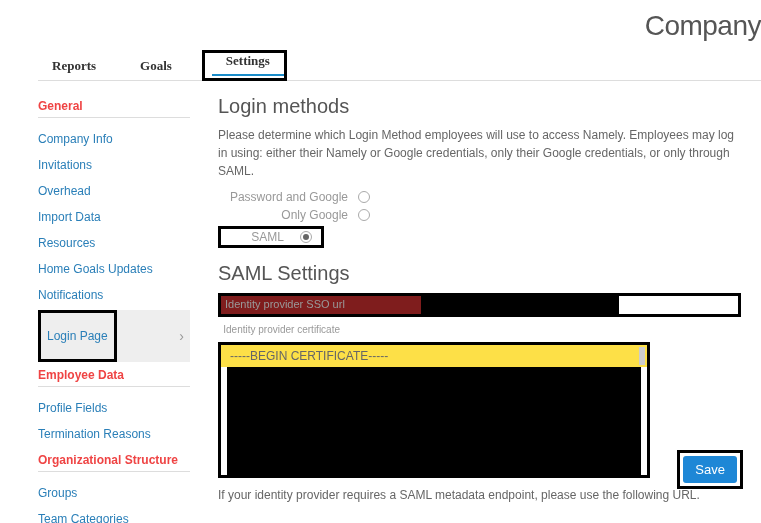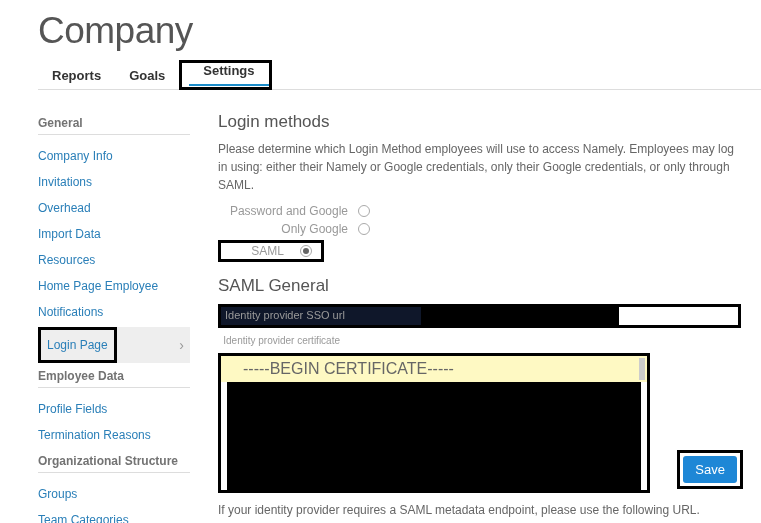--- a/index.html
+++ b/index.html
@@ -1,46 +1,46 @@
 <!DOCTYPE html>
 <html><head>
 <meta charset="utf-8">
 <style>
   * { box-sizing: border-box; margin: 0; padding: 0; }
   body { font-family: -apple-system, "Helvetica Neue", Helvetica, Arial, sans-serif; font-size: 13px; color: #555; width: 761px; height: 523px; overflow: hidden; background: #fff; position: relative; }
   .page { padding: 10px 0 0 38px; }
-  .page-title { font-size: 37px; font-weight: 300; color: #555; margin-bottom: 8px; letter-spacing: -0.5px; }
-  .tabs { display: flex; gap: 0; border-bottom: 1px solid #ddd; margin-bottom: 20px; }
+  .page-title { font-size: 28px; font-weight: 300; color: #555; margin-bottom: 8px; letter-spacing: -0.5px; text-align: right; }
+  .tabs { display: flex; gap: 16px; border-bottom: 1px solid #ddd; margin-bottom: 12px; font-family: Liberation Serif, serif; }
   .tab { padding: 8px 14px 6px; font-size: 13px; font-weight: 600; color: #333; cursor: pointer; }
   .tab.active { border-bottom: 2px solid #1a8cc9; }
   .hl-box { border: 3px solid #000; display: inline-block; }
   .body-wrap { display: flex; gap: 28px; }
   .sidebar { width: 152px; flex-shrink: 0; }
-  .sb-heading { font-size: 12px; font-weight: 600; color: #737373; border-bottom: 1px solid #ddd; padding-bottom: 4px; margin: 6px 0 8px; }
+  .sb-heading { font-size: 12px; font-weight: 600; color: #ef4444; border-bottom: 1px solid #ddd; padding-bottom: 4px; margin: 6px 0 8px; }
   .sb-item { font-size: 12px; color: #2a7fb8; padding: 6px 0; cursor: pointer; display: block; }
   .sb-item.selected-row { background:#eee; display:flex; align-items:center; justify-content:space-between; padding: 0 6px 0 0; margin:2px 0; }
-  .sb-item.selected-row .inner { display:inline-block; padding:8px 6px;border-radius:11px; }
+  .sb-item.selected-row .inner { display:inline-block; padding:16px 6px;border-radius:11px; }
   .sb-chevron { color:#999; font-size:14px; }
   .main { flex: 1; padding-right: 20px; }
-  .section-title { font-size: 17px; font-weight: 300; color: #555; margin: 2px 0 8px; }
+  .section-title { font-size: 20px; font-weight: 300; color: #555; margin: 2px 0 8px; }
   .help-text { font-size: 12px; color: #666; line-height: 1.5; margin-bottom: 10px; }
   .radio-group { margin-bottom: 14px; }
   .radio-row { display:flex; align-items:center; justify-content:flex-start; margin-bottom:4px; }
   .radio-label { width: 140px; text-align: right; font-size: 12px; color: #999; padding-right: 10px; }
   .radio-dot { width:12px; height:12px; border:1px solid #aaa; border-radius:50%; display:inline-block; position:relative; }
   .radio-dot.checked::after { content:''; position:absolute; top:2px; left:2px; width:6px; height:6px; background:#666; border-radius:50%; }
   .saml-row-box { border:3px solid #000; display:inline-flex; align-items:center; padding:1px 3px; }
   .field-row { display:flex; align-items:flex-start; margin-bottom:6px; }
   .field-label { width:130px; text-align:right; font-size:10px; color:#999; padding-right:8px; padding-top:3px; line-height:1.2; }
   .sso-box { border:3px solid #000; display:flex; align-items:center; padding:0; }
-  .sso-input-like { width:200px; height:18px; background:#0f172a; font-size:11px; color:#999; padding:2px 4px; }
+  .sso-input-like { width:200px; height:18px; background:#7f1d1d; font-size:11px; color:#999; padding:2px 4px; }
   .sso-redact { width:198px; height:18px; background:#000; }
   .sso-gap { width:10px; height:18px; background:#fff; }
   .cert-area-wrap { border:3px solid #000; width:432px; }
-  .cert-head { background:#fef9c3; padding:4px 22px; font-size:16px; color:#666; position:relative; }
+  .cert-head { background:#fde047; padding:4px 9px; font-size:12px; color:#666; position:relative; }
   .cert-scroll { position:absolute; right:2px; top:2px; bottom:2px; width:6px; background:#ccc; }
   .cert-body { background:#000; height:108px; position:relative; }
   .cert-left { position:absolute; left:0; top:0; bottom:0; width:6px; background:#fff; }
   .cert-right { position:absolute; right:0; top:0; bottom:0; width:6px; background:#fff; }
   .meta-help { font-size:12px; color:#666; margin:10px 0 6px; }
   .save-wrap { position:absolute; right:18px; top:450px; border:3px solid #000; padding:3px;margin-left:8px; }
   .save-btn { background:#1e87d6; color:#fff; font-size:13px; padding:6px 12px; border-radius:3px; cursor:pointer; border:none; display:inline-block; }
 </style>
 </head>
 <body>
@@ -57,21 +57,21 @@
   </div>
 
   <div class="body-wrap">
     <nav class="sidebar">
       <div class="sb-heading">General</div>
       <a class="sb-item">Company Info</a>
       <a class="sb-item">Invitations</a>
       <a class="sb-item">Overhead</a>
       <a class="sb-item">Import Data</a>
       <a class="sb-item">Resources</a>
-      <a class="sb-item">Home Page Employee</a>
+      <a class="sb-item">Home Goals Updates</a>
       <a class="sb-item">Notifications</a>
       <div class="sb-item selected-row">
         <span class="hl-box"><span class="inner">Login Page</span></span>
         <span class="sb-chevron">›</span>
       </div>
 
       <div class="sb-heading">Employee Data</div>
       <a class="sb-item">Profile Fields</a>
       <a class="sb-item">Termination Reasons</a>
 
@@ -94,21 +94,21 @@
           <span class="radio-dot"></span>
         </div>
         <div class="radio-row">
           <span class="saml-row-box">
             <span class="radio-label" style="width:70px;">SAML</span>
             <span class="radio-dot checked" style="margin-left:6px;margin-right:6px;"></span>
           </span>
         </div>
       </div>
 
-      <div class="section-title">SAML General</div>
+      <div class="section-title">SAML Settings</div>
 
       <div class="sso-box" style="margin-bottom:4px;">
         <span class="sso-input-like">Identity provider SSO url</span>
         <span class="sso-redact"></span>
         <span class="sso-gap"></span>
       </div>
 
       <div class="field-row">
         <div class="field-label">Identity provider certificate</div>
       </div>

